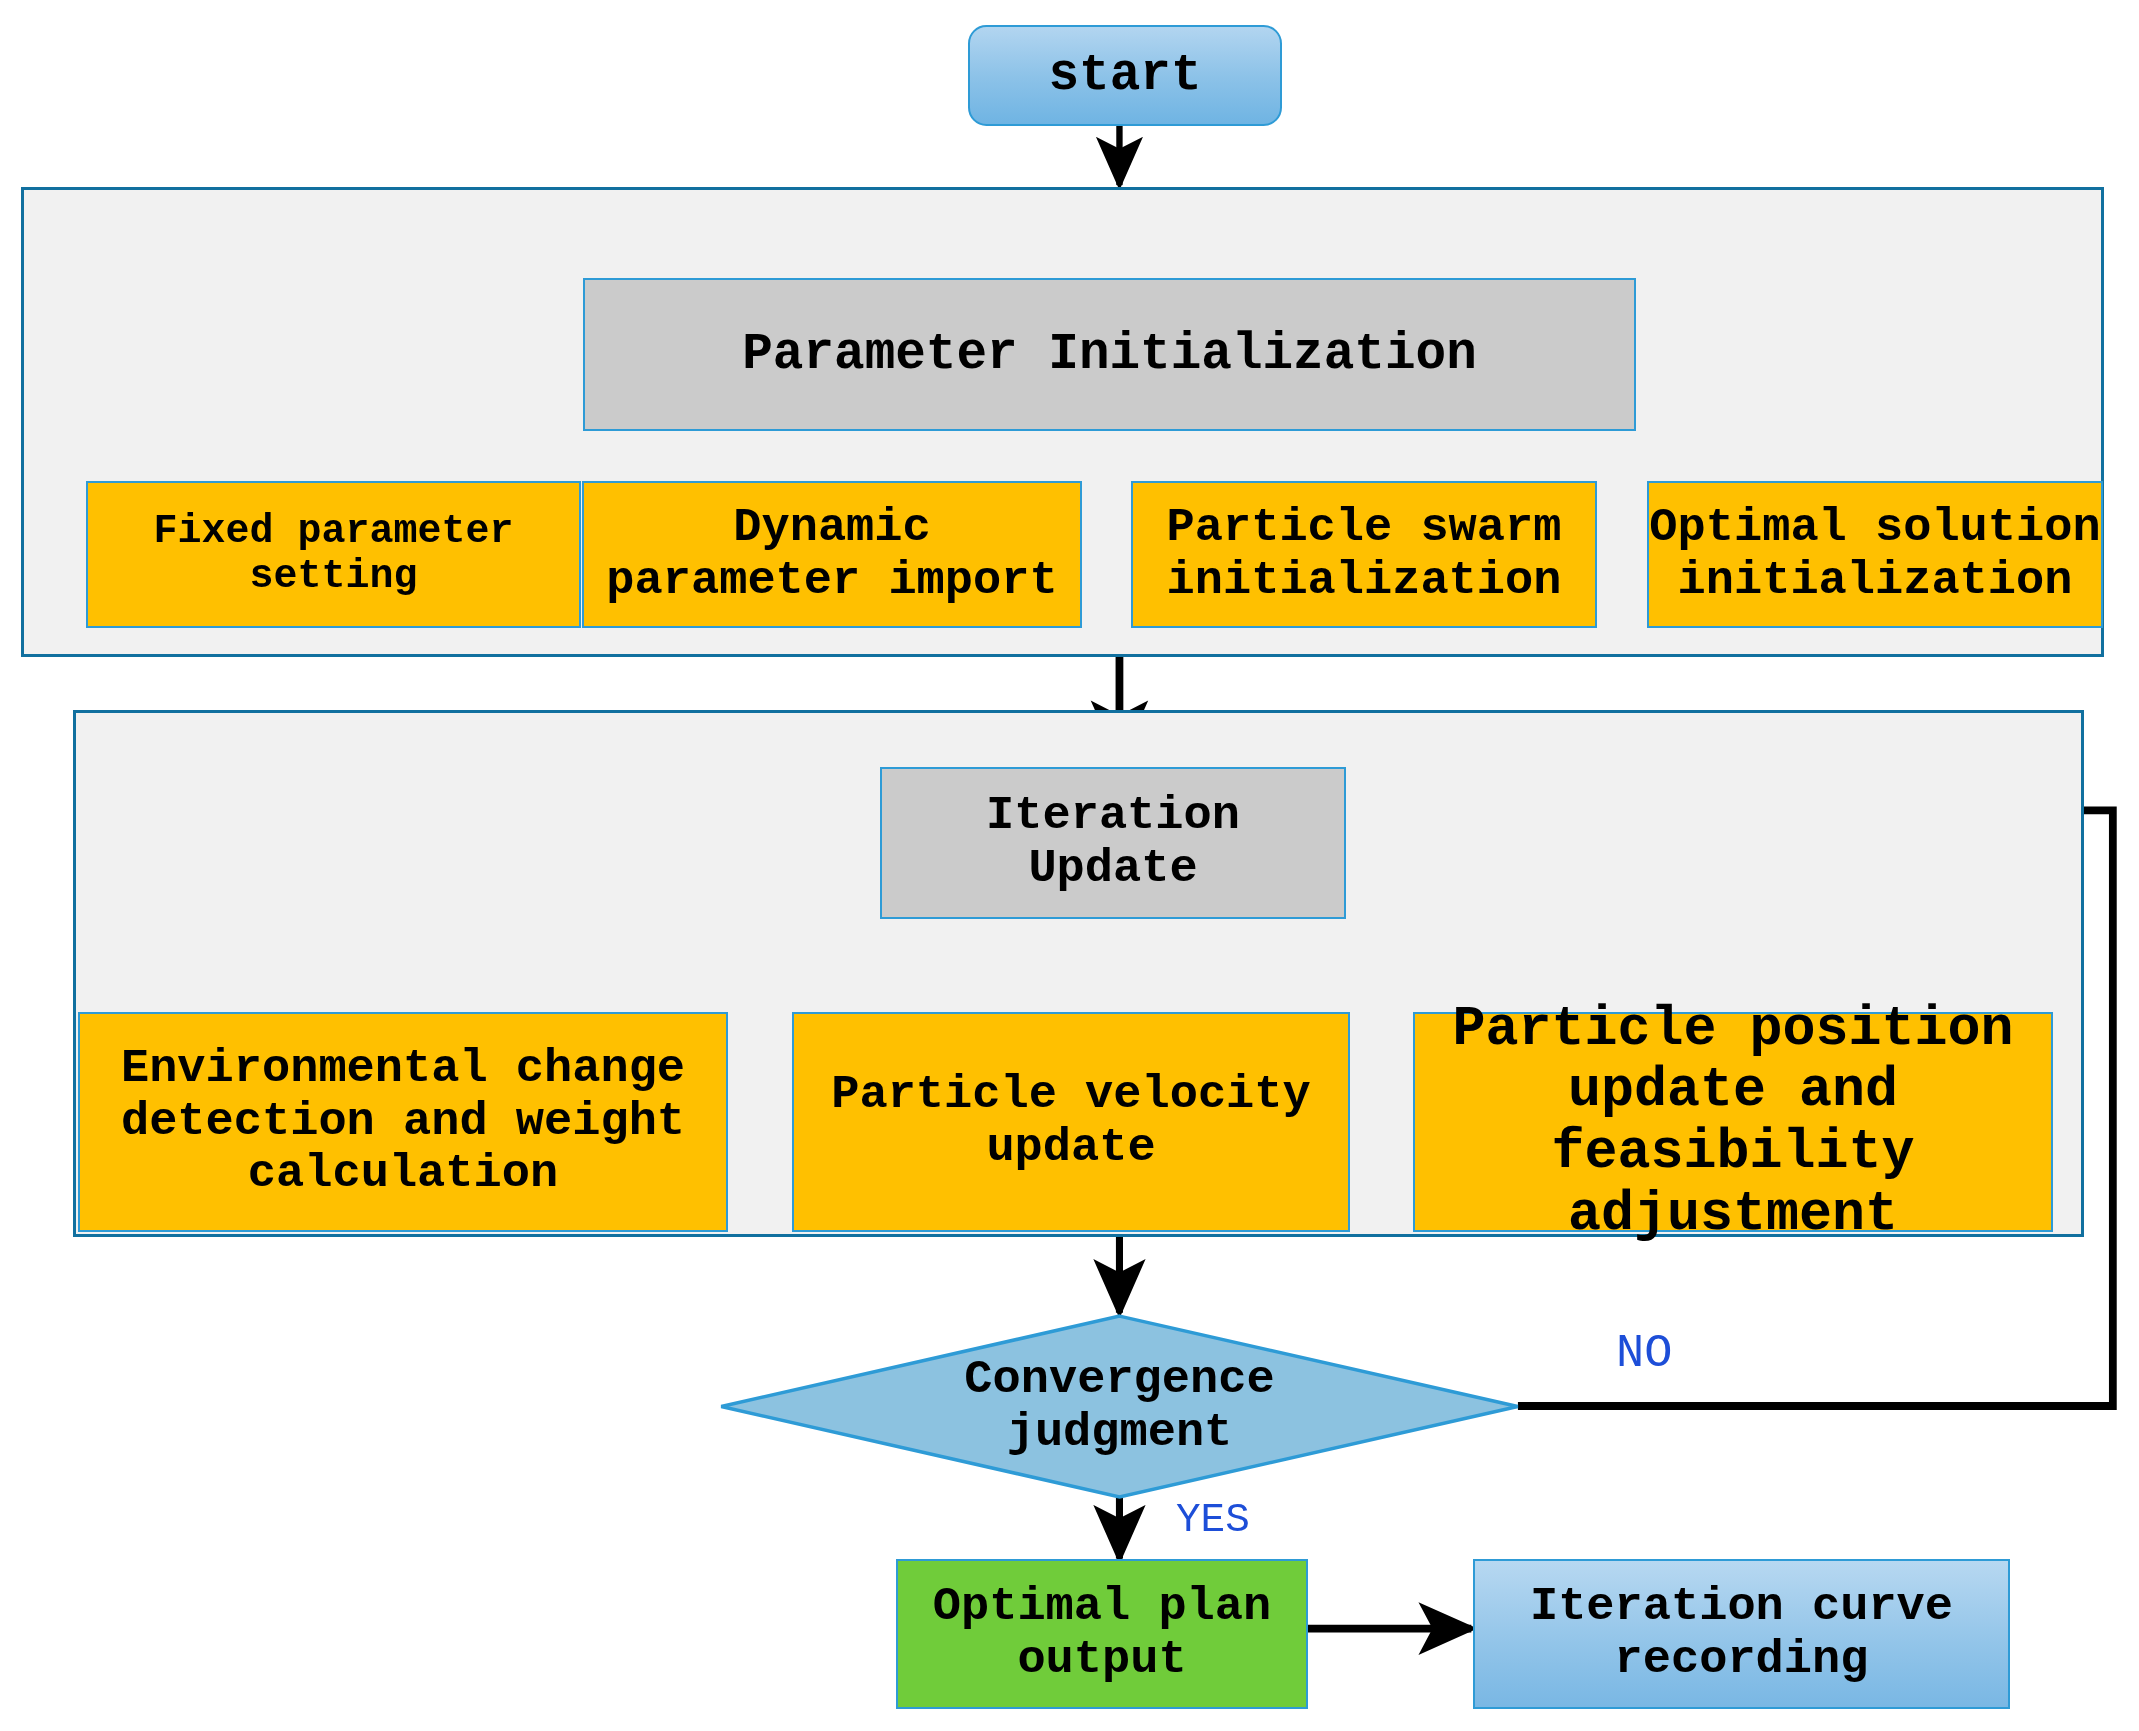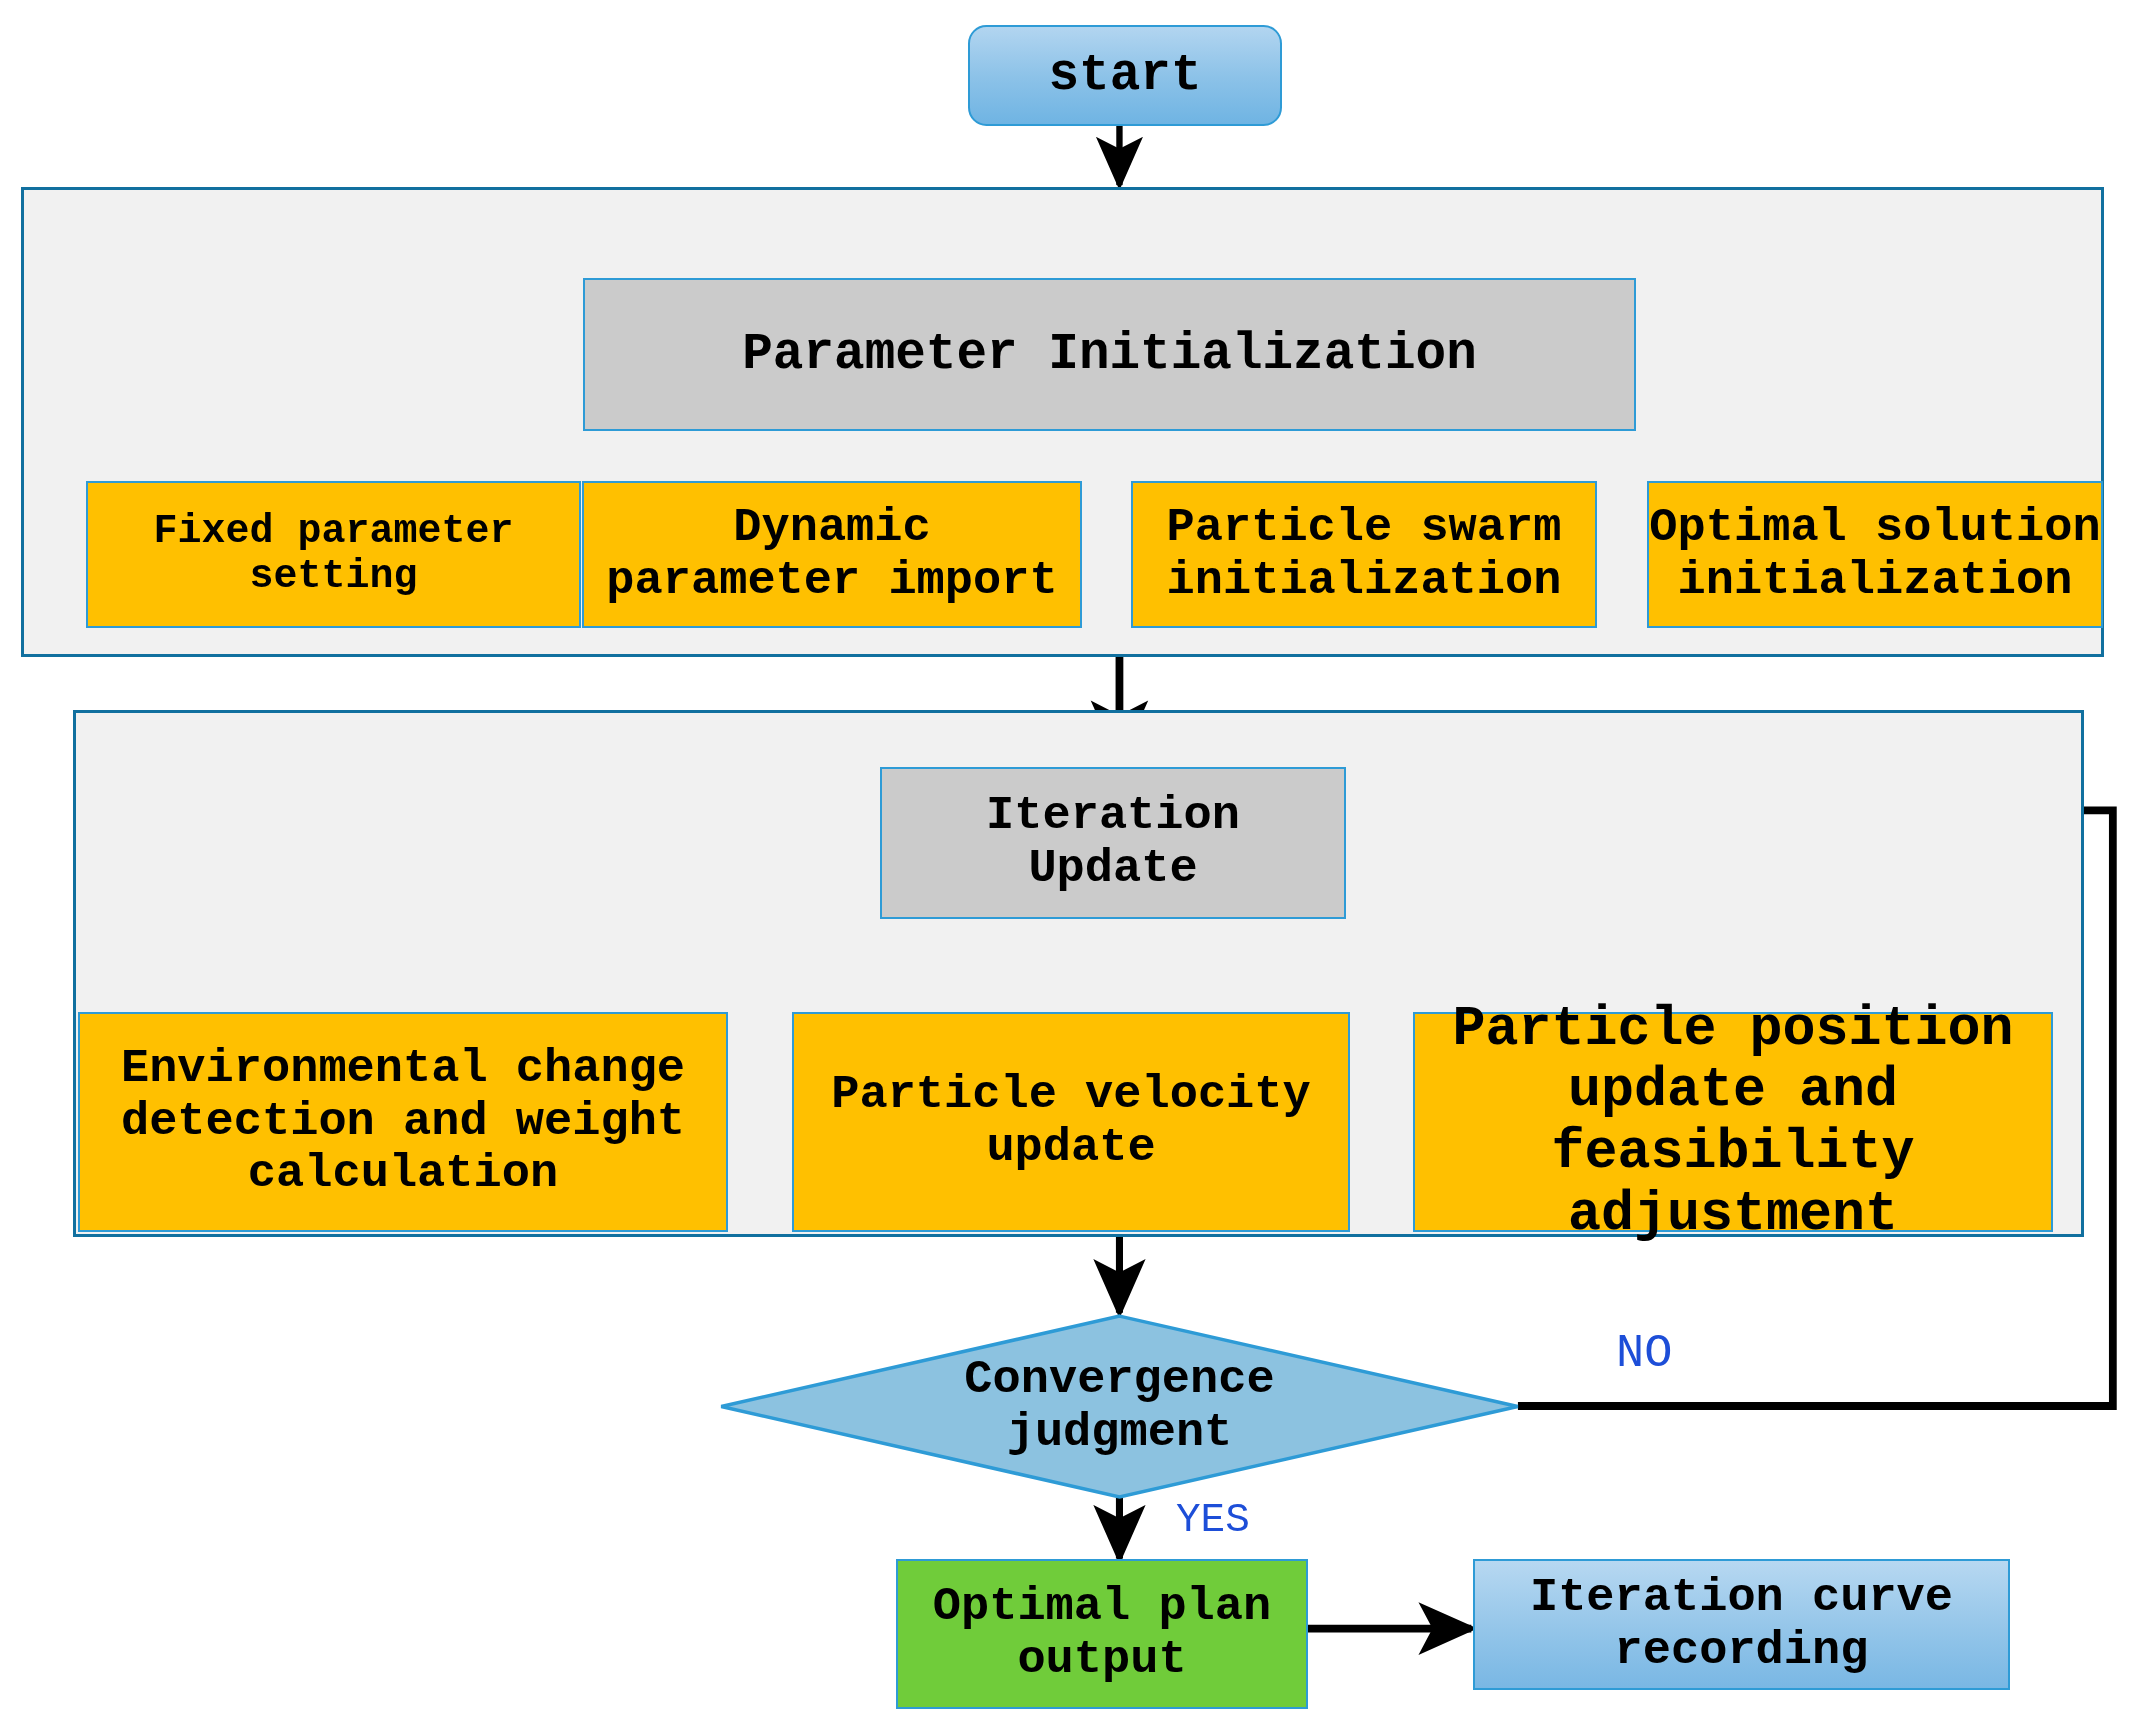--- a/index.html
+++ b/index.html
@@ -183,17 +183,17 @@
 judgment</div>
   </div>
 
   <div class="edge-label" style="left:1616px; top:1327px; font-size:47px;">NO</div>
 
   <div class="edge-label" style="left:1176px; top:1497px; font-size:41px;">YES</div>
 
   <div class="node proc-green" style="left:896px; top:1559px; width:412px; height:150px; font-size:47px;">Optimal plan
 output</div>
 
-  <div class="node proc-blue" style="left:1473px; top:1559px; width:537px; height:131px; font-size:47px;">Iteration curve
+  <div class="node proc-blue" style="left:1473px; top:1559px; width:537px; height:150px; font-size:47px;">Iteration curve
 recording</div>
 
 </div>
 
 
 </body></html>

